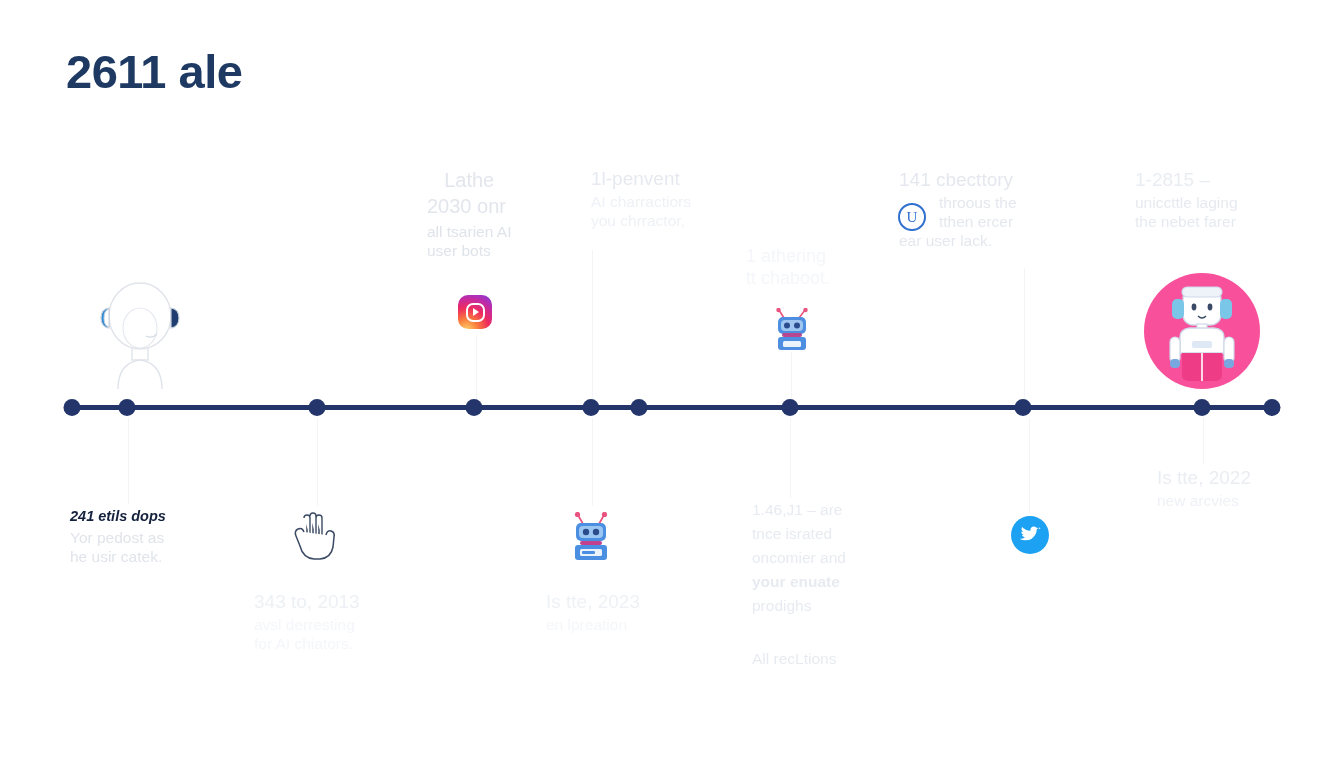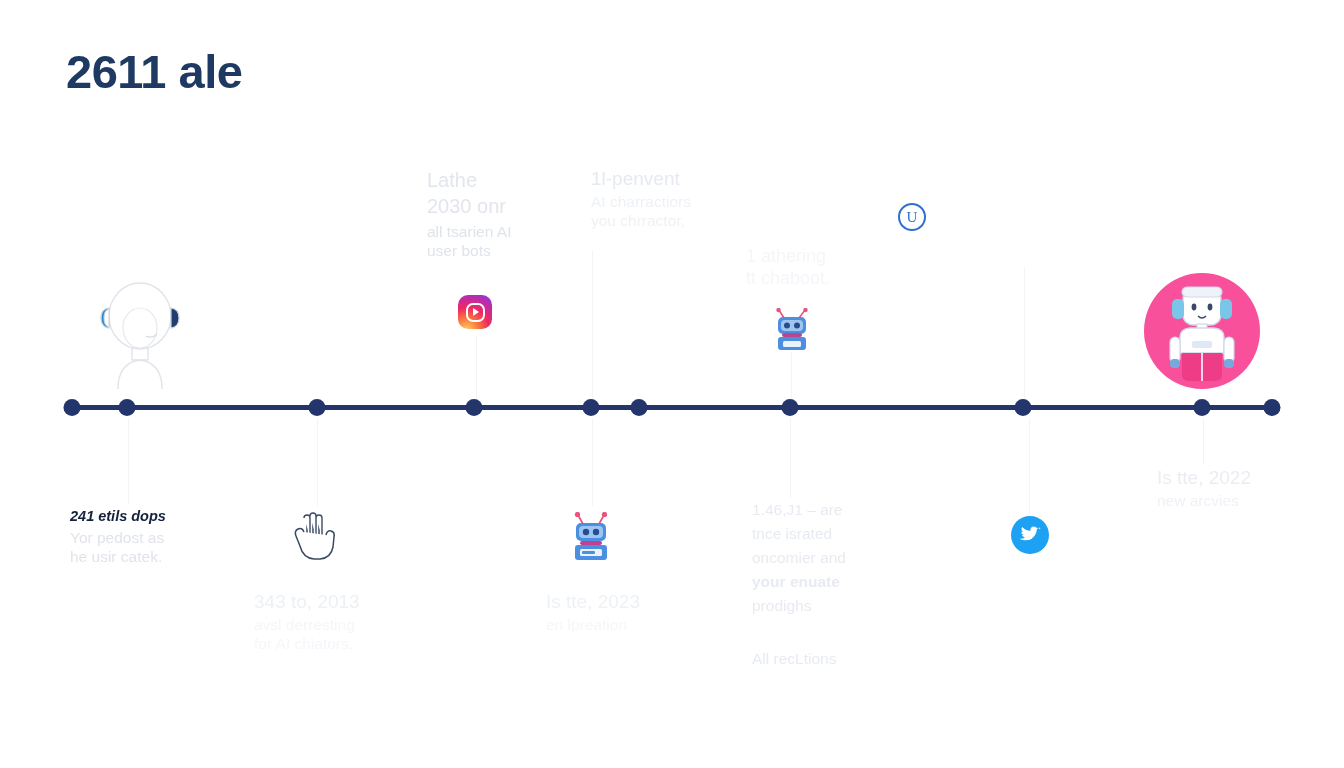--- a/index.html
+++ b/index.html
@@ -128,21 +128,21 @@
   }
 </style>
 </head>
 <body>
 
 <div id="stage">
 
   <div id="page-title">2611 ale</div>
 
   <div class="entry-text" style="left:427px; top:168px;">
-    <span class="entry-body entry-line" style="font-size:20px;color:#e2e6ec;">Lathe</span>
+    <span class="entry-body entry-line" style="font-size:20px;color:#e2e6ec;text-align:center;">Lathe</span>
     <span class="entry-body entry-line" style="font-size:20px;color:#e2e6ec;margin-top:2px;">2030 onr</span>
     <span class="entry-body entry-line" style="margin-top:4px;">all tsarien AI</span>
     <span class="entry-body entry-line">user bots</span>
   </div>
   <div class="stem" style="left:476px; top:335px; height:68px;"></div>
   <div class="icon-slot" style="left:458px; top:295px;">
     <div class="insta-tile">
       <div class="insta-inner">
         <div class="insta-play"></div>
       </div>
@@ -170,25 +170,36 @@
       <rect x="6" y="9" width="28" height="17" rx="5" fill="#4e8ee0"></rect>
       <rect x="9" y="12" width="22" height="11" rx="4" fill="#9fc6f0"></rect>
       <circle cx="15" cy="17.5" r="3" fill="#2b4c8c"></circle>
       <circle cx="25" cy="17.5" r="3" fill="#2b4c8c"></circle>
       <rect x="10" y="25" width="20" height="4" rx="2" fill="#b8478f"></rect>
       <rect x="6" y="29" width="28" height="13" rx="3" fill="#4e8ee0"></rect>
       <rect x="11" y="33" width="18" height="6" rx="1.5" fill="#eaf2fc"></rect>
     </svg>
   </div>
 
+  <div class="entry-text" style="left:899px; top:168px;">
+    <span class="entry-body entry-line" style="font-size:19px;color:#e4e8ee;">141 cbecttory</span>
+    <span class="entry-body entry-line mid" style="margin-left:40px;margin-top:3px;">throous the</span>
+    <span class="entry-body entry-line mid" style="margin-left:40px;">tthen ercer</span>
+    <span class="entry-body entry-line mid">ear user lack.</span>
+  </div>
   <div class="icon-slot" style="left:898px; top:203px;">
     <div class="u-mark">U</div>
   </div>
   <div class="stem" style="left:1024px; top:268px; height:134px;"></div>
 
+  <div class="entry-text" style="left:1135px; top:168px;">
+    <span class="entry-body entry-line" style="font-size:19px;color:#e9edf2;">1-2815 –</span>
+    <span class="entry-body entry-line" style="color:#e6eaf0;margin-top:3px;">uniccttle laging</span>
+    <span class="entry-body entry-line" style="color:#e6eaf0;">the nebet farer</span>
+  </div>
   <div class="icon-slot" style="left:1144px; top:273px;">
     <div class="pink-badge">
       <svg width="92" height="104" viewBox="0 0 92 104">
 
         <rect x="27" y="10" width="38" height="36" rx="10" fill="#ffffff" stroke="#cfd8e8" stroke-width="1.4"></rect>
         <rect x="26" y="8" width="40" height="10" rx="5" fill="#eef3fa" stroke="#cfd8e8" stroke-width="1.2"></rect>
 
         <rect x="16" y="20" width="12" height="20" rx="5" fill="#79c6e8"></rect>
         <rect x="64" y="20" width="12" height="20" rx="5" fill="#79c6e8"></rect>
 

